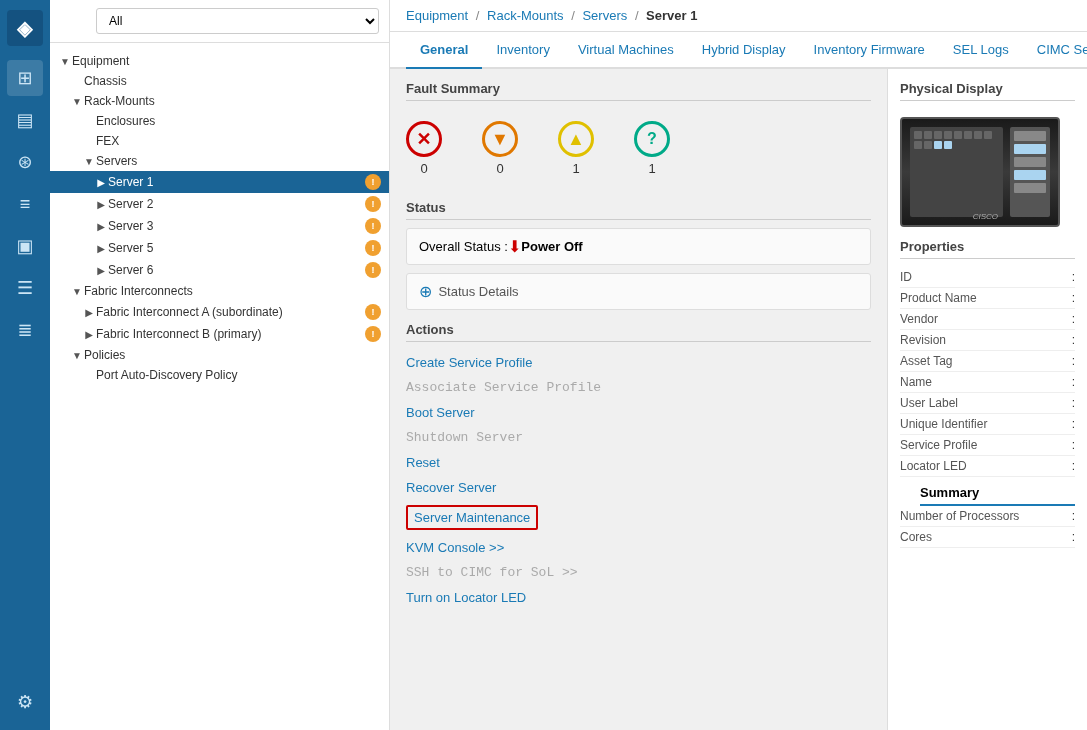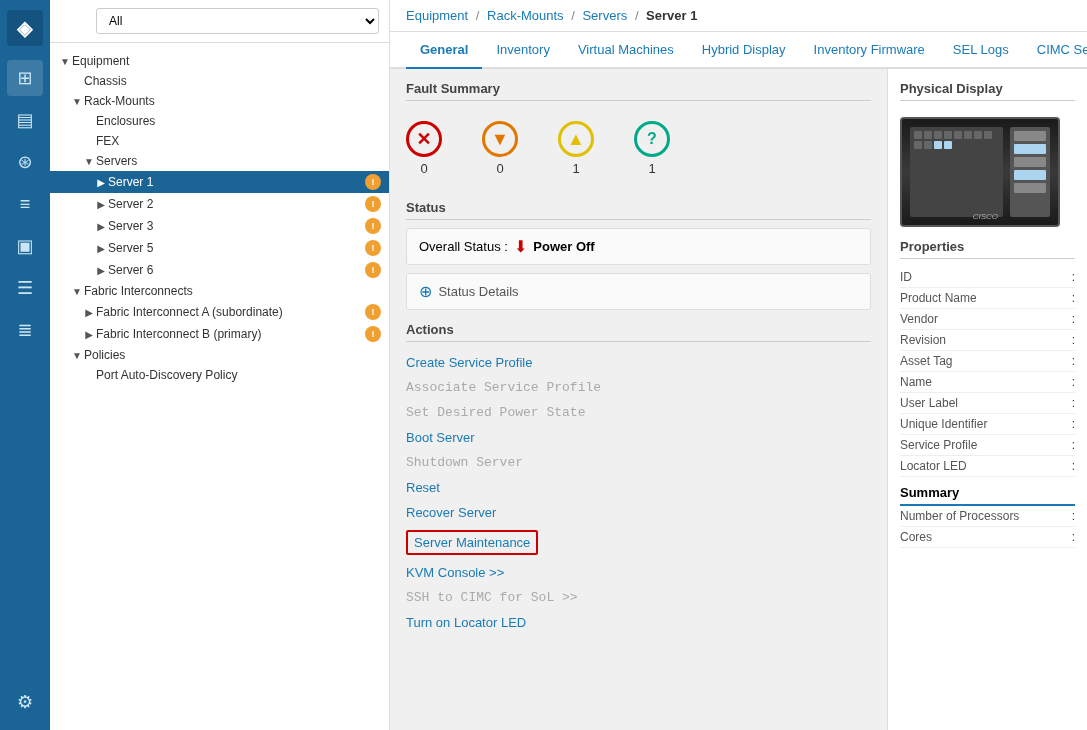--- a/index.html
+++ b/index.html
@@ -205,21 +205,20 @@
     .fault-icon.major { border-color: #e07800; color: #e07800; }
     .fault-icon.minor { border-color: #e0c000; color: #e0c000; }
     .fault-icon.warning { border-color: #00aa88; color: #00aa88; }
     .fault-count { font-size: 13px; color: #333; }
 
     
     .status-section { margin-bottom: 12px; }
     .overall-status {
       display: flex;
       align-items: center;
-      gap: 6px;
       padding: 8px 12px;
       border: 1px solid #ddd;
       border-radius: 3px;
       background: #fafafa;
       margin-bottom: 8px;
       font-size: 13px;
     }
     .power-off-icon { color: #cc0000; font-size: 16px; }
     .status-details-btn {
       display: flex;
@@ -331,20 +330,21 @@
       font-size: 12px;
     }
     .prop-key { color: #555; }
     .prop-val { color: #333; max-width: 80px; overflow: hidden; text-overflow: ellipsis; white-space: nowrap; }
     .summary-title {
       font-weight: bold;
       font-size: 13px;
       margin-top: 8px;
       padding-bottom: 4px;
       border-bottom: 2px solid #1a7ab5;
+      margin-left: 20px;
     }
   </style>
 </head>
 <body>
 
 <div class="icon-bar">
   <div class="icon-bar-item top-logo">
     <span style="color:#fff; font-size:20px; font-weight:bold;">◈</span>
   </div>
   <div class="icon-bar-item active">⊞</div>
@@ -519,21 +519,20 @@
         <button class="status-details-btn">
           <span style="font-size:16px; color:#1a7ab5;">⊕</span>
           <span>Status Details</span>
         </button>
       </div>
 
       <div class="section-title" style="margin-top:12px;">Actions</div>
       <div id="actions-list">
           <div class="action-link">Create Service Profile</div>
           <div class="action-link disabled">Associate Service Profile</div>
-          <div class="action-link disabled">Set Desired Power State</div>
           <div class="action-link">Boot Server</div>
           <div class="action-link disabled">Shutdown Server</div>
           <div class="action-link">Reset</div>
           <div class="action-link">Recover Server</div>
           <div class="action-link"><span class="action-link highlighted">Server Maintenance</span></div>
           <div class="action-link">KVM Console &gt;&gt;</div>
           <div class="action-link disabled">SSH to CIMC for SoL &gt;&gt;</div>
           <div class="action-link">Turn on Locator LED</div>
         </div>
     </div>

